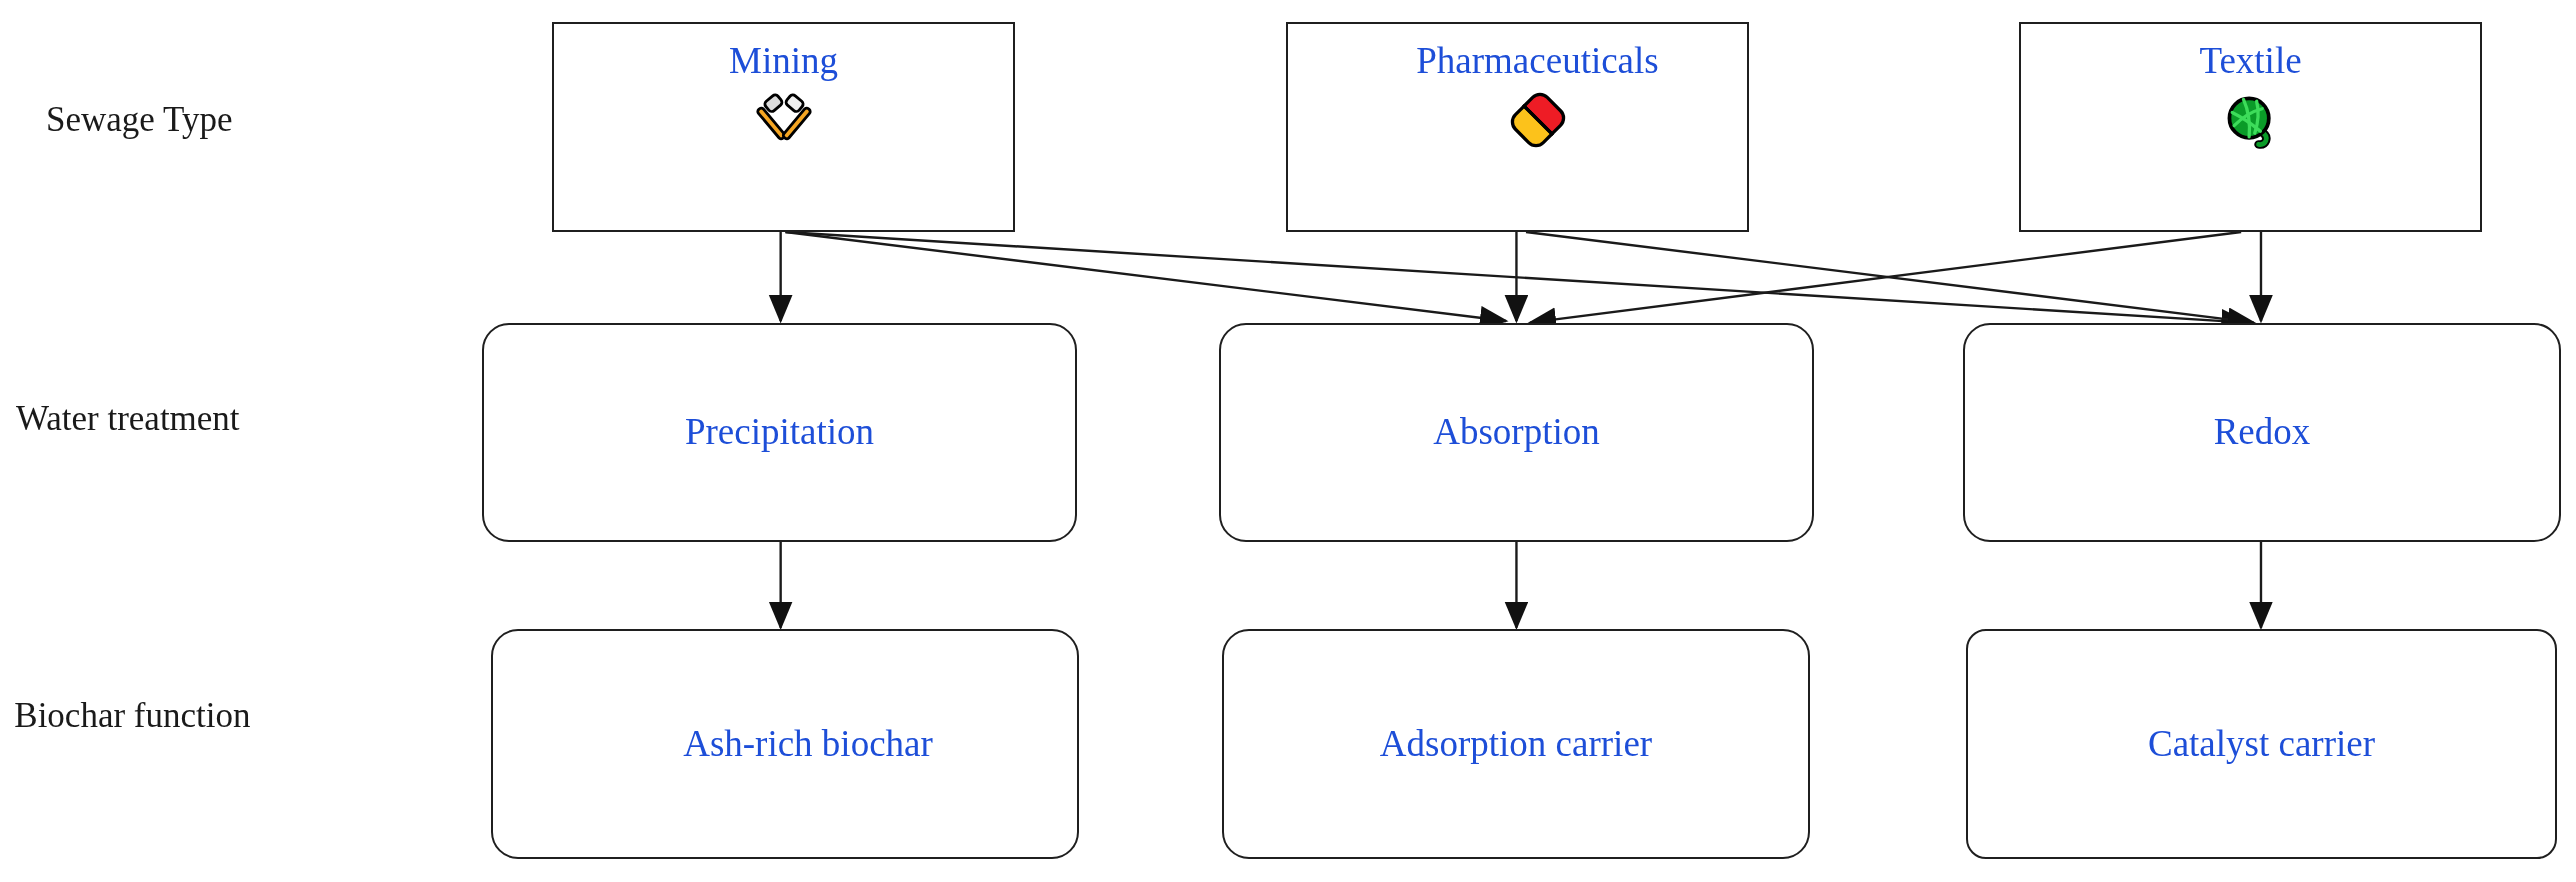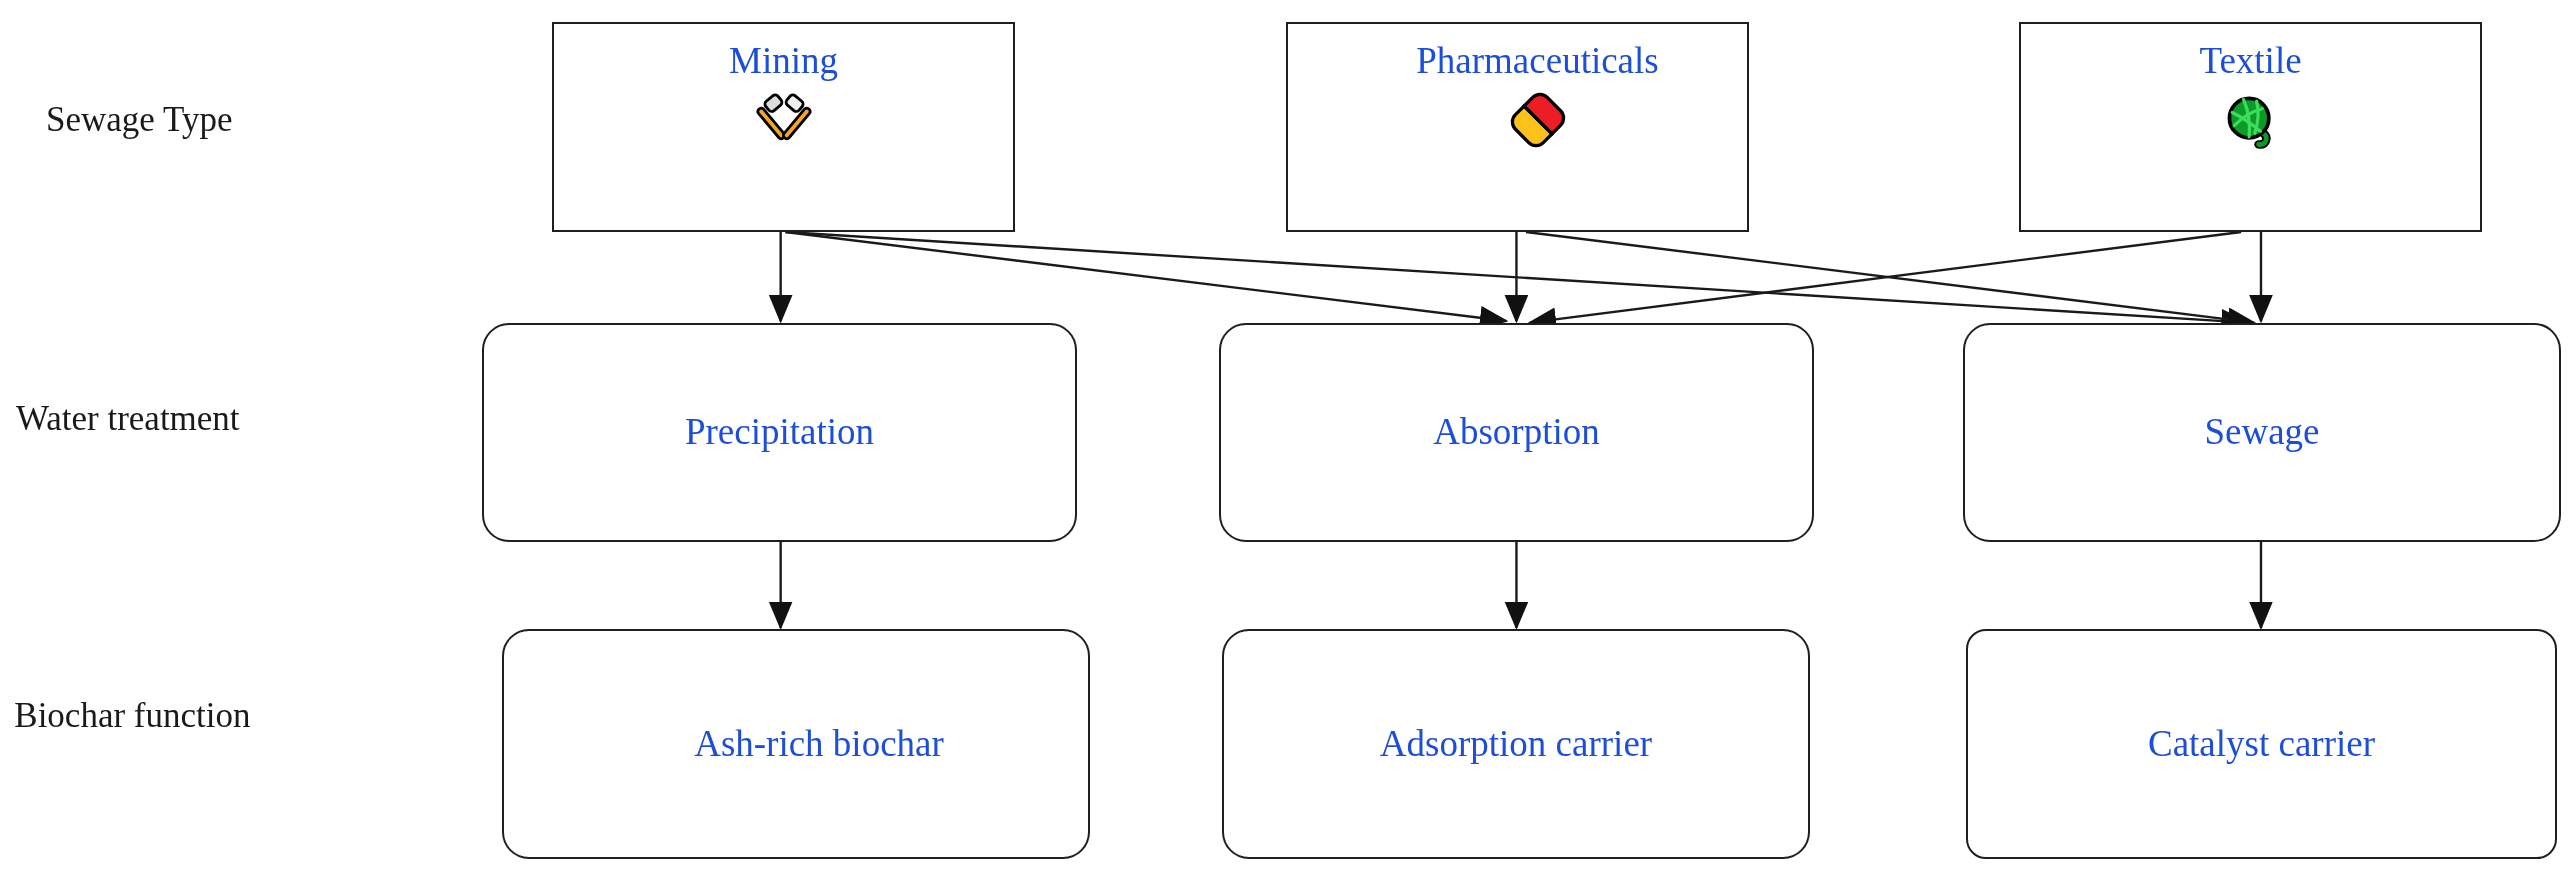--- a/index.html
+++ b/index.html
@@ -138,24 +138,24 @@
     </div>
   </div>
 
   <div class="node rounded" style="left:482px;top:323px;width:595px;height:219px;">
     <div class="node-label">Precipitation</div>
   </div>
   <div class="node rounded" style="left:1219px;top:323px;width:595px;height:219px;">
     <div class="node-label">Absorption</div>
   </div>
   <div class="node rounded" style="left:1963px;top:323px;width:598px;height:219px;">
-    <div class="node-label">Sewage</div>
+    <div class="node-label">Redox</div>
   </div>
 
-  <div class="node rounded" style="left:502px;top:629px;width:588px;height:230px;padding-left:46px;">
+  <div class="node rounded" style="left:491px;top:629px;width:588px;height:230px;padding-left:46px;">
     <div class="node-label">Ash-rich biochar</div>
   </div>
   <div class="node rounded" style="left:1222px;top:629px;width:588px;height:230px;">
     <div class="node-label">Adsorption carrier</div>
   </div>
   <div class="node rounded" style="left:1966px;top:629px;width:591px;height:230px;border-radius:20px;">
     <div class="node-label">Catalyst carrier</div>
   </div>
 
 </div>

